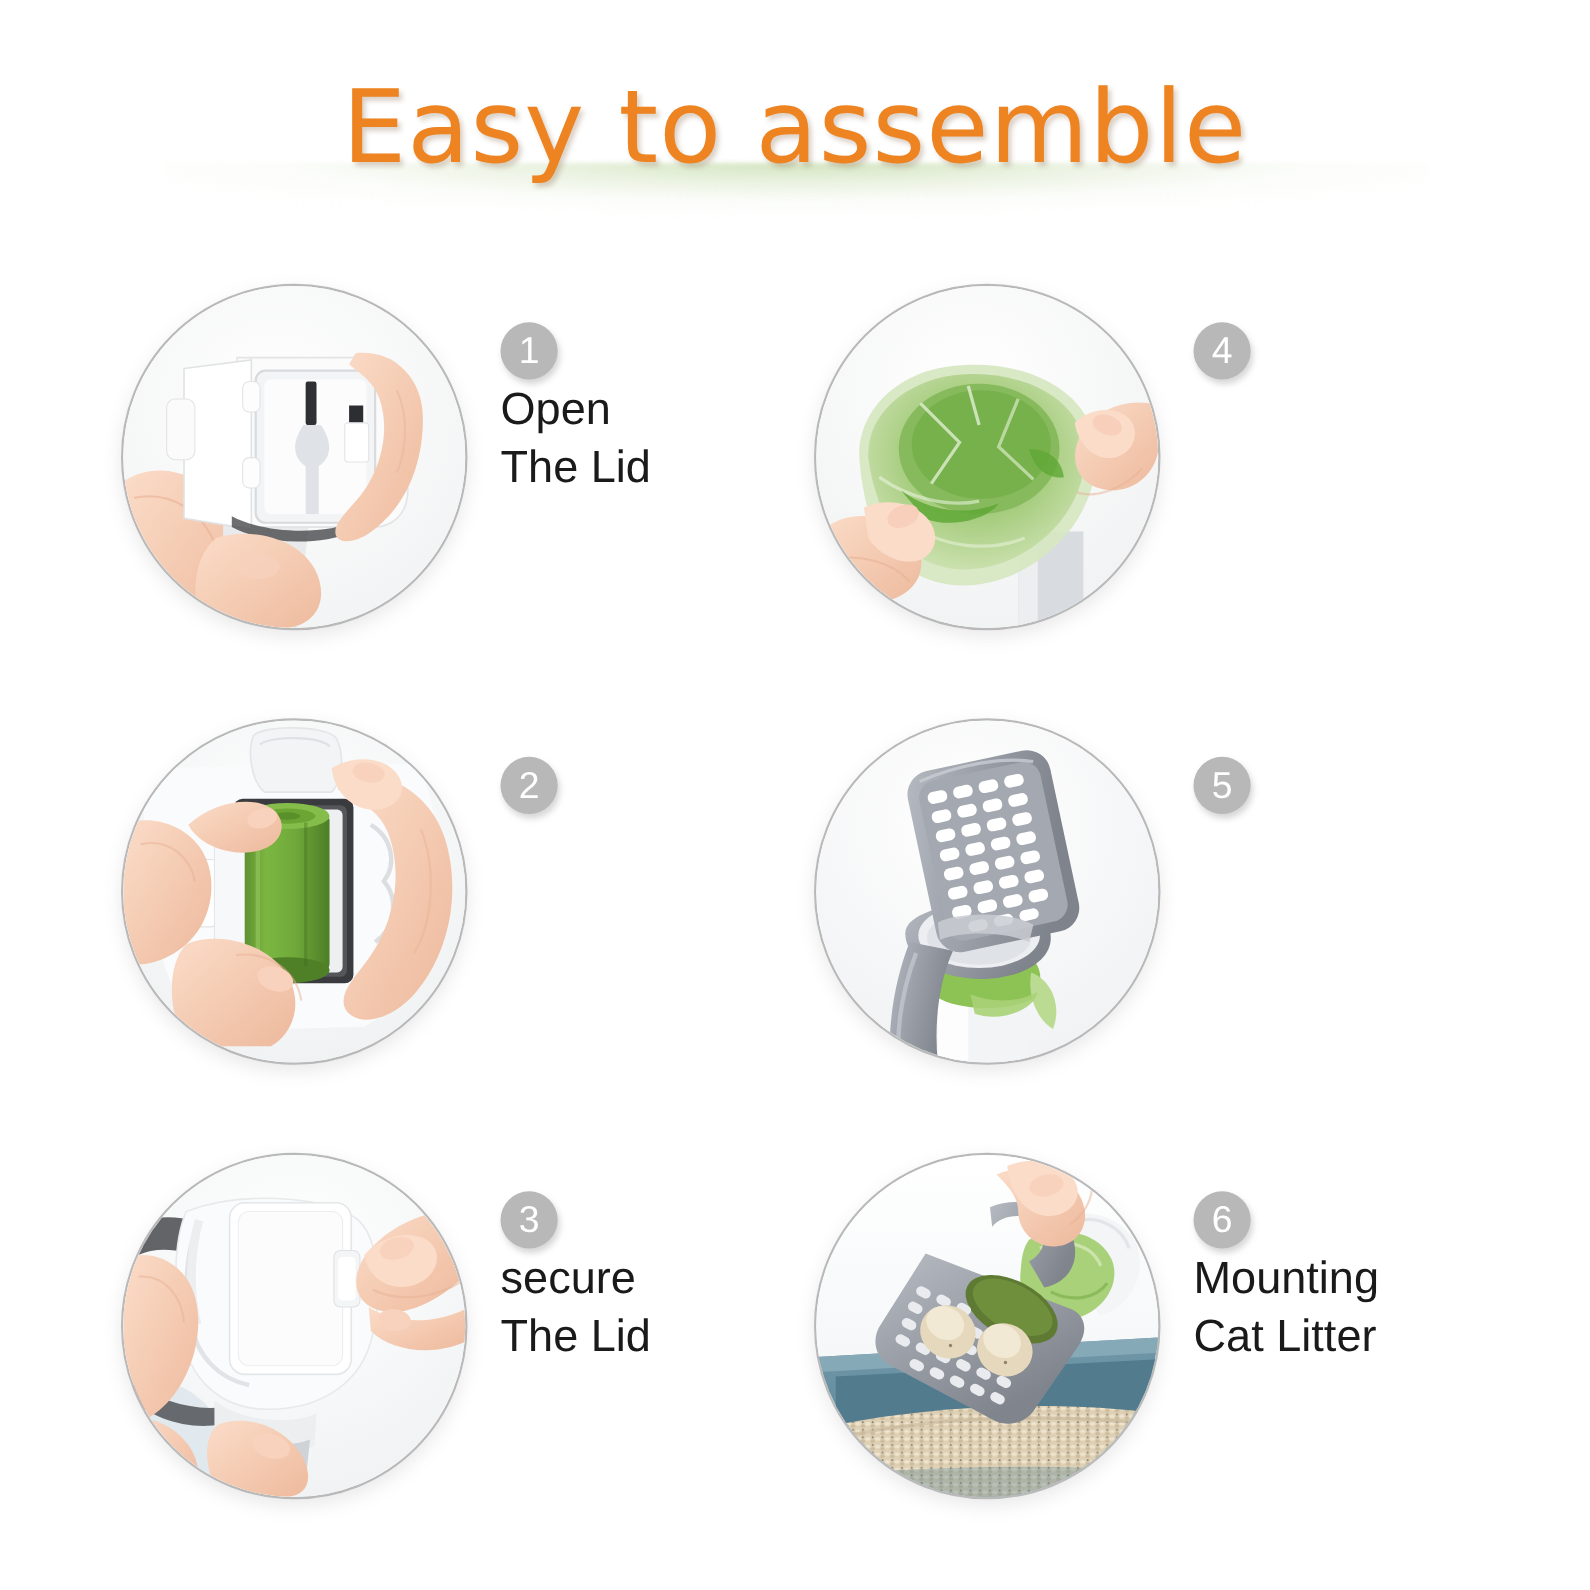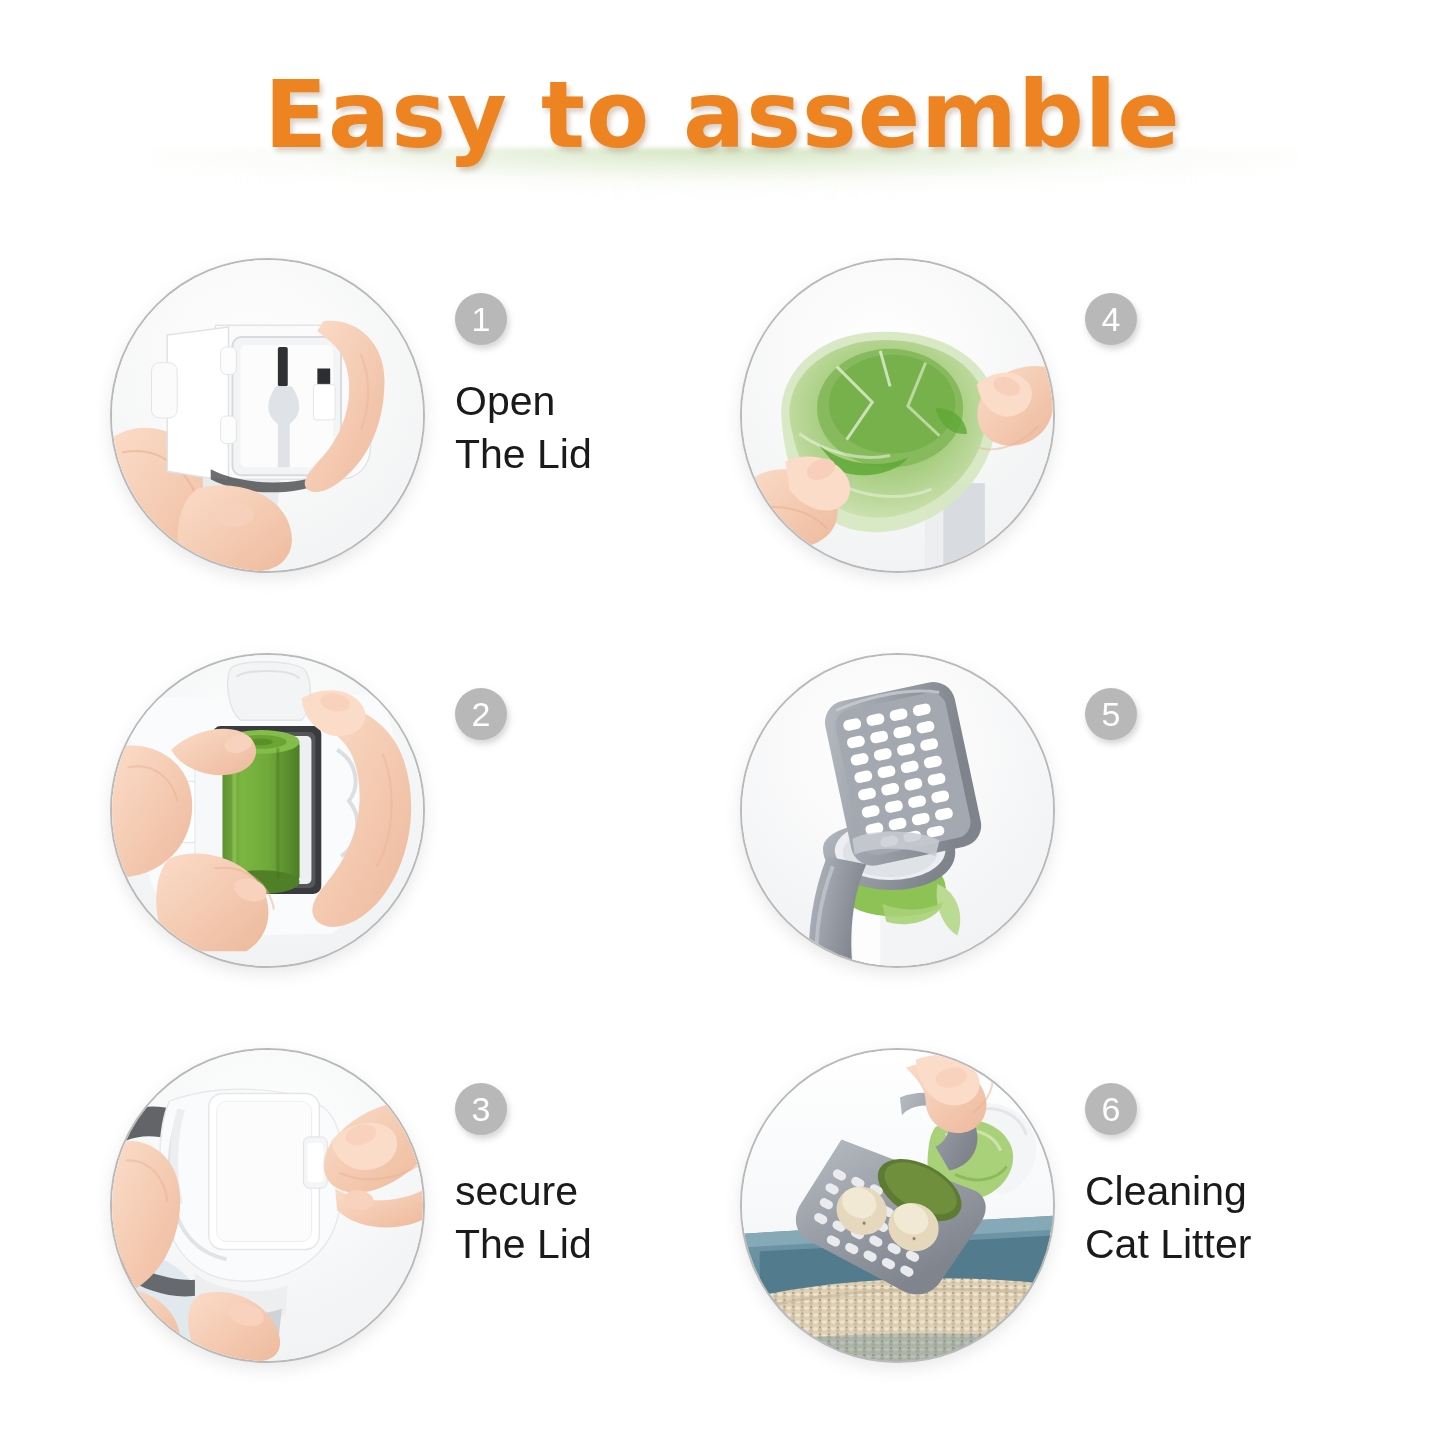--- a/index.html
+++ b/index.html
@@ -36,21 +36,21 @@
                 rgba(255,255,255,0) 100%);
     filter: blur(2px);
   }
   .page-title {
     position: absolute;
     left: 0;
     top: 62px;
     width: 1445px;
     text-align: center;
     font-family: "DejaVu Sans", sans-serif;
-    font-weight: bold;
+    font-weight: normal;
     font-size: 92px;
     letter-spacing: 1px;
     color: #ed8421;
     text-shadow: 3px 4px 5px rgba(140,110,80,0.32);
     white-space: nowrap;
   }
 
   
   .steps {
     position: absolute;
@@ -100,21 +100,20 @@
     background: #b8b8b8;
     color: #ffffff;
     font-size: 34px;
     font-weight: normal;
     line-height: 52px;
     text-align: center;
     box-shadow: 2px 4px 6px rgba(150,150,150,0.40);
     font-family: "Liberation Sans", sans-serif;
   }
   .caption-text {
-    margin-top: 30px;
     font-size: 41px;
     line-height: 1.30;
     color: #1a1a1a;
     font-family: "Liberation Sans", sans-serif;
     white-space: pre-line;
   }
 </style>
 </head>
 <body>
 
@@ -526,18 +525,18 @@
         </g>
 
         <path d="M166 18 C194 6 232 14 244 40 C254 62 242 82 222 84 C202 86 186 70 186 52 C186 38 176 28 166 18 Z" fill="url(#sk6)"></path>
         <path d="M176 10 C200 0 228 6 238 24 C246 38 236 54 218 56 C196 58 178 38 176 10 Z" fill="#fbdcc8"></path>
         <ellipse cx="212" cy="28" rx="16" ry="10" transform="rotate(-12 212 28)" fill="#f8d2bd"></ellipse>
         <path d="M234 64 C250 52 258 34 252 18" stroke="#e8b193" stroke-width="2" fill="none" opacity=".5"></path>
       </svg>
     </div>
     <div class="caption">
       <div class="badge">6</div>
-      <div class="caption-text">Cleaning
+      <div class="caption-text">Mounting
 Cat Litter</div>
     </div>
   </div>
 
 </div>
 
 </body></html>

